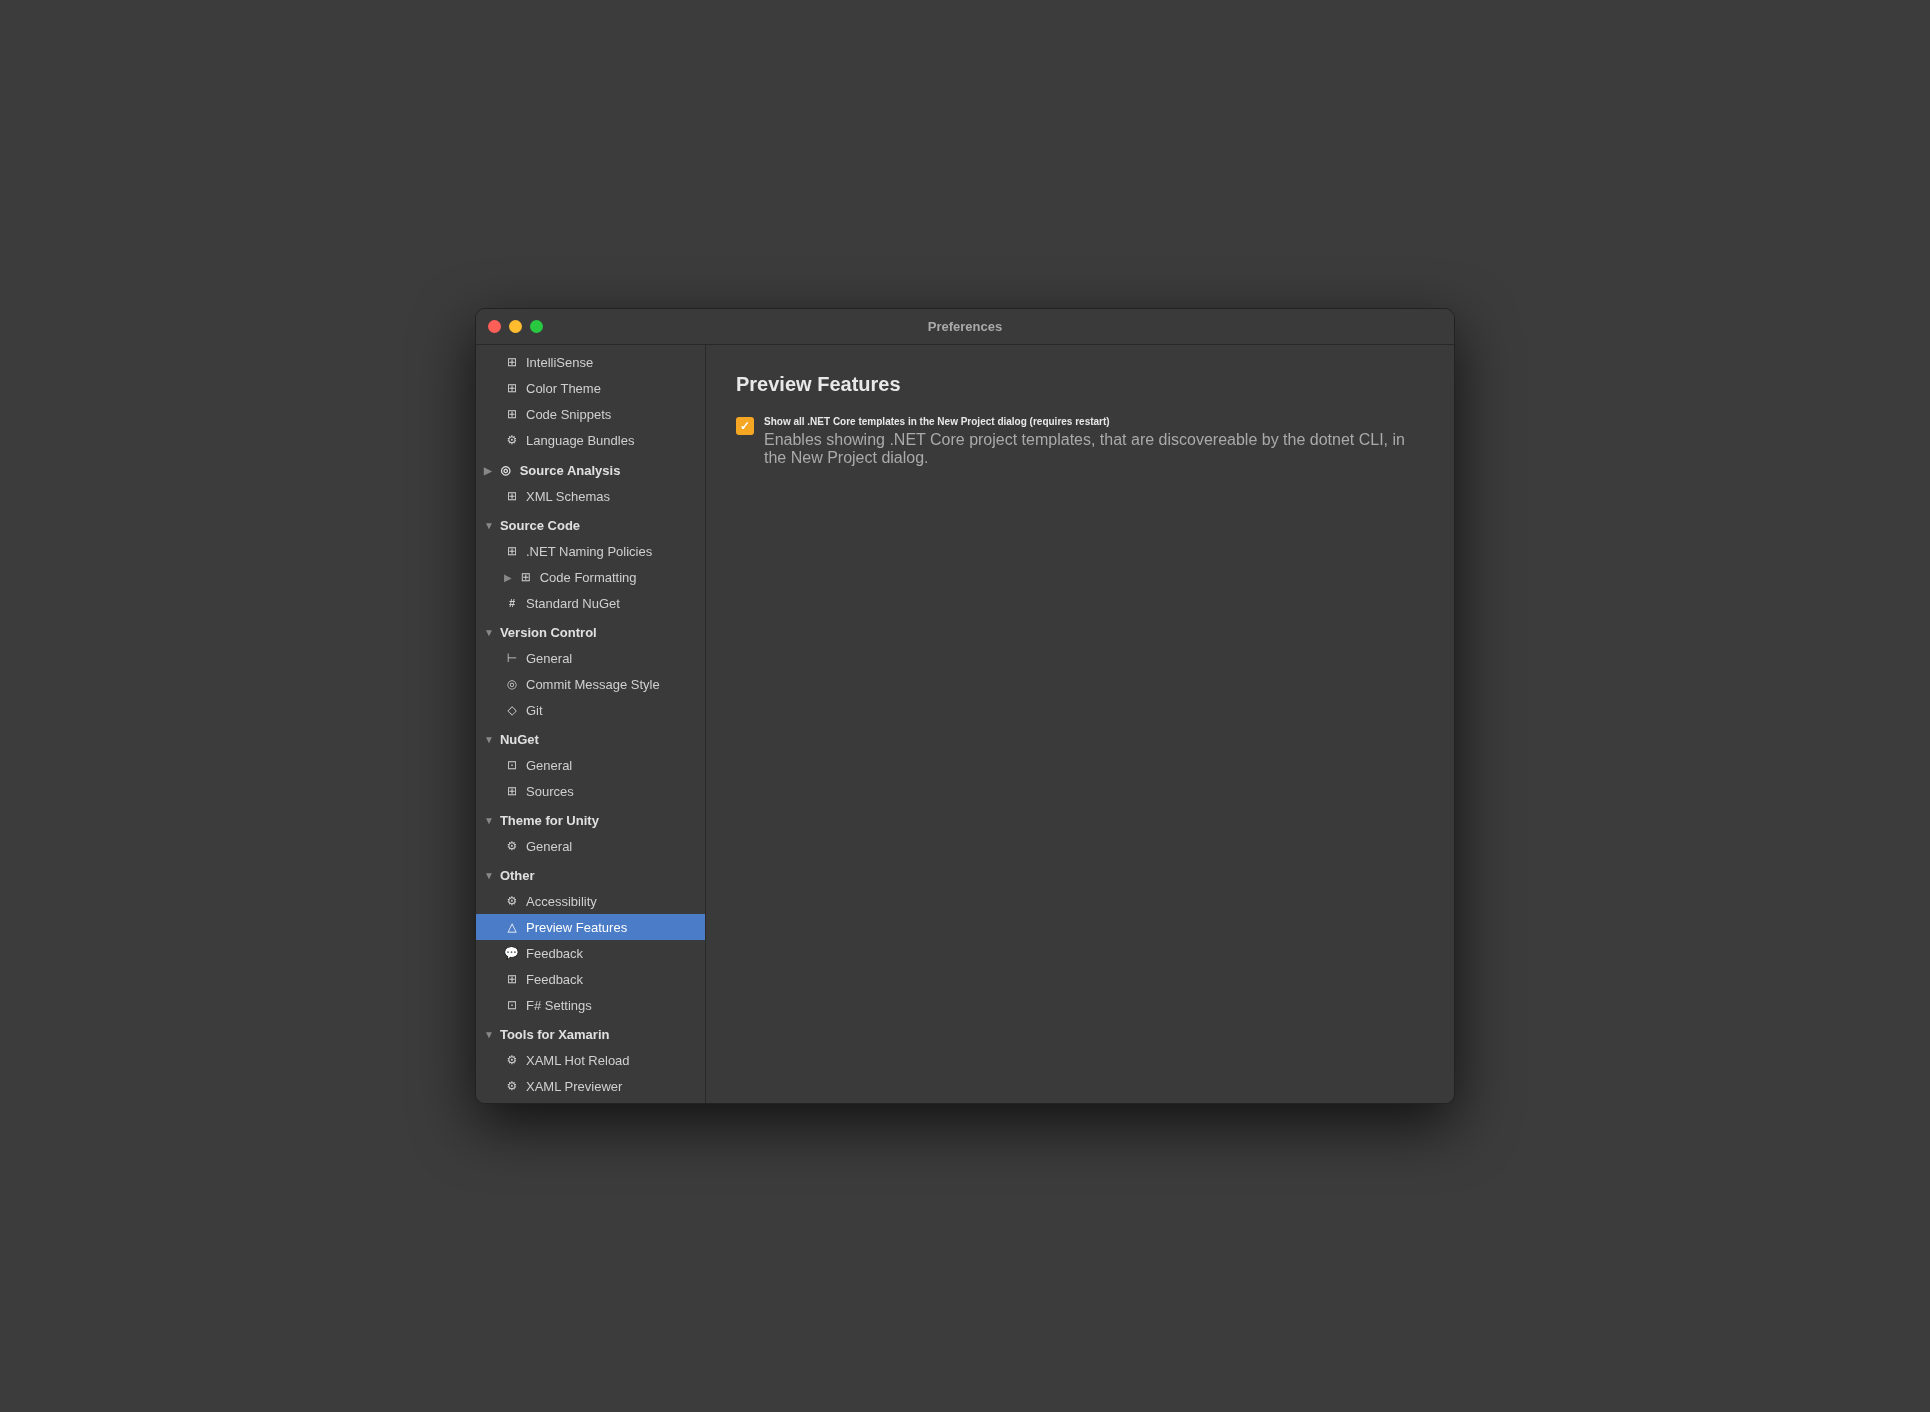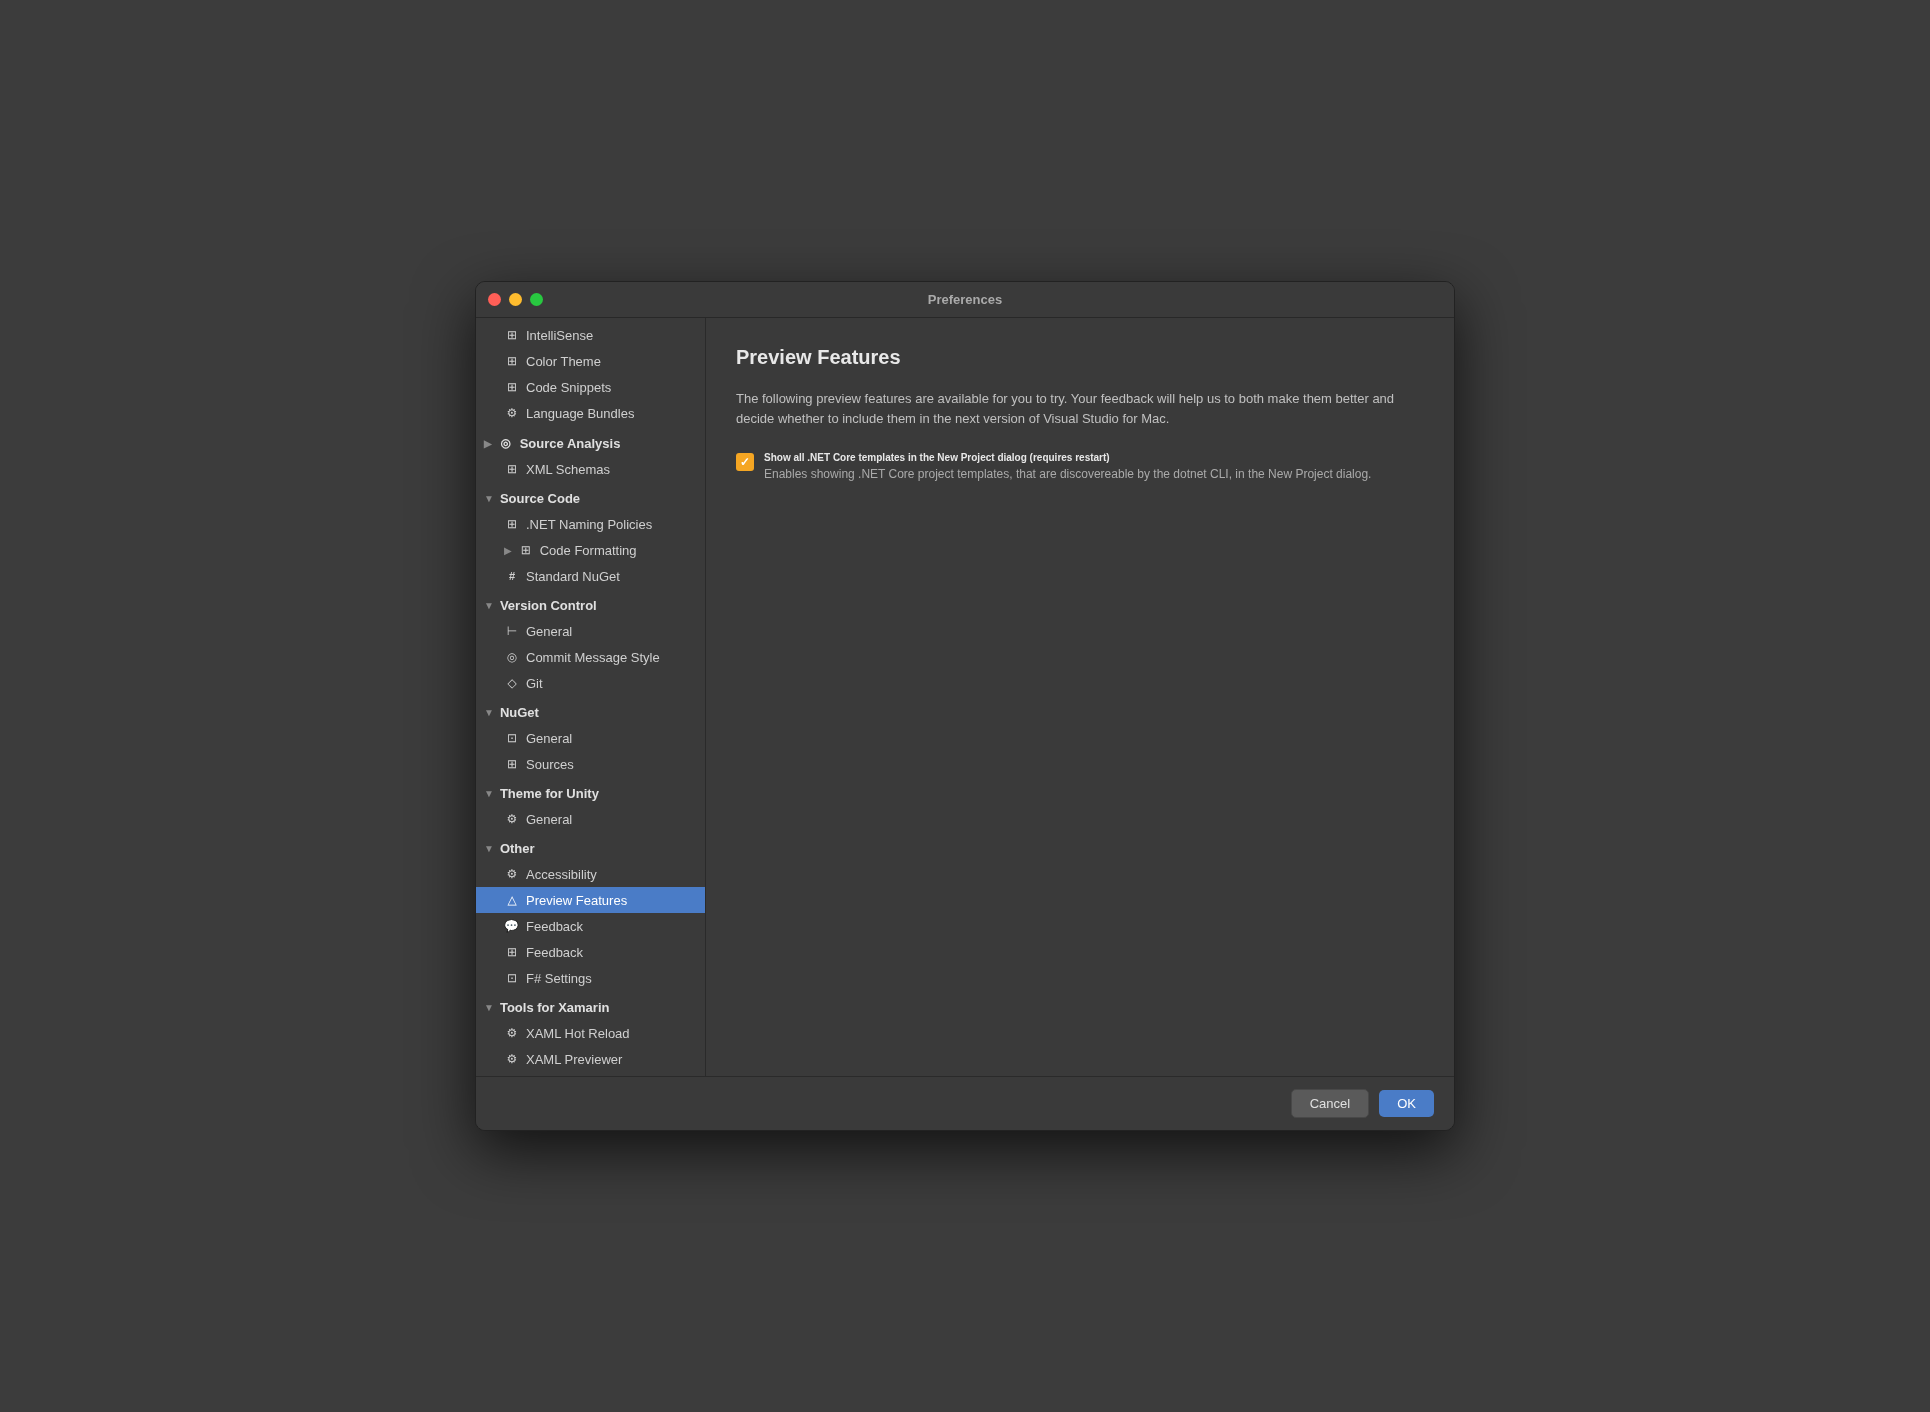--- a/index.html
+++ b/index.html
@@ -146,21 +146,21 @@
       font-size: 12px;
       font-weight: bold;
     }
     .feature-text .feature-title {
       font-weight: bold;
       color: #e8e8e8;
       font-size: 10px;
     }
     .feature-text .feature-desc {
       color: #aaa;
-      font-size: 12px;
+      font-size: 16px;
       margin-top: 4px;
     }
     .footer {
       display: flex;
       justify-content: flex-end;
       align-items: center;
       padding: 12px 20px;
       background: #3a3a3a;
       border-top: 1px solid #2a2a2a;
       gap: 10px;
@@ -319,29 +319,24 @@
       </div>
       <div class="sidebar-item child">
         <span class="icon">⚙</span>
         <span>XAML Previewer</span>
       </div>
 
     </div>
 
     <div class="main-content">
       <h1 class="main-title">Preview Features</h1>
-      <p class="description">The following preview features are available for you to try. Your feedback will help us to both make them better and decide whether to include them in the next version of Visual Studio for Mac.</p>
 
       <div class="feature-item">
         <div class="checkbox-checked"></div>
         <div class="feature-text">
           <div class="feature-title">Show all .NET Core templates in the New Project dialog (requires restart)</div>
           <div class="feature-desc">Enables showing .NET Core project templates, that are discovereable by the dotnet CLI, in the New Project dialog.</div>
         </div>
       </div>
     </div>
   </div>
 
-  <div class="footer">
-    <button class="btn btn-cancel">Cancel</button>
-    <button class="btn btn-ok">OK</button>
-  </div>
 </div>
 
 </body></html>

